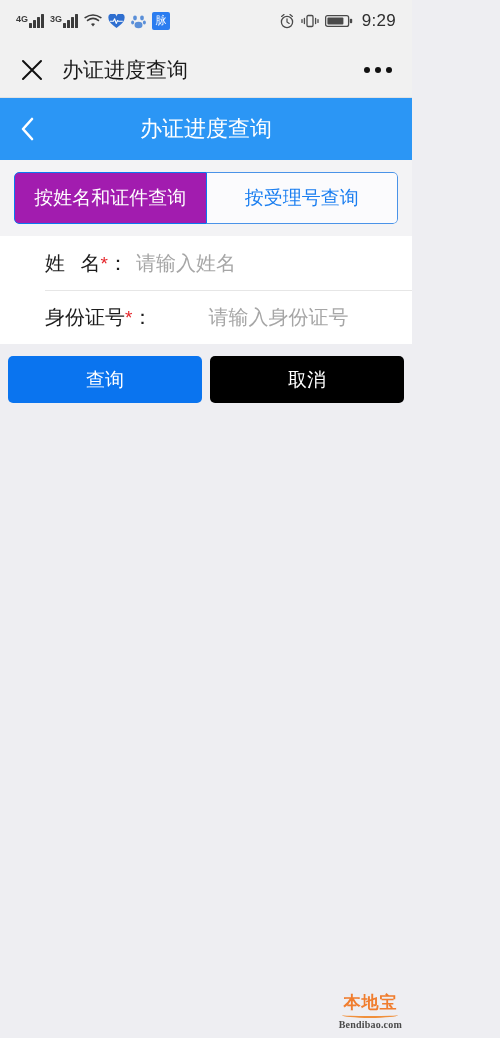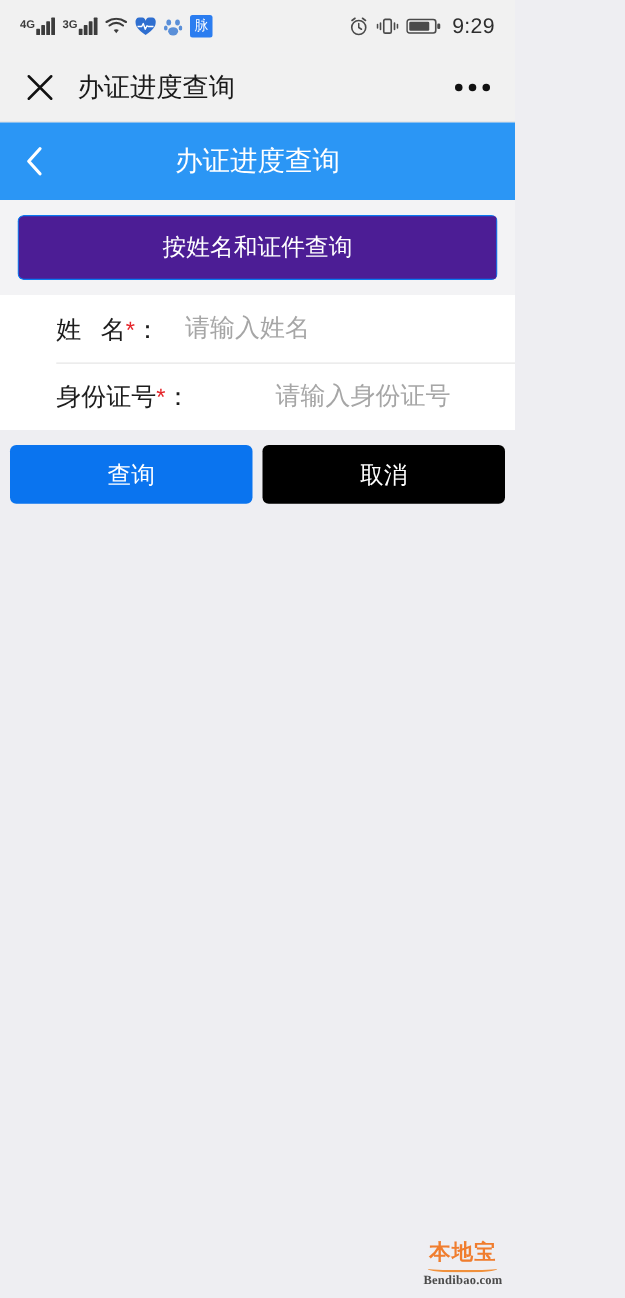--- a/index.html
+++ b/index.html
@@ -54,21 +54,21 @@
     font-size:22px; color:#ffffff; pointer-events:none;
   }
 
   
   .tabs-wrap { background:#f3f3f5; padding:12px 14px 12px 14px; }
   .tabs { display:flex; height:52px; border-radius:5px; overflow:hidden; }
   .tab {
     flex:1; display:flex; align-items:center; justify-content:center;
     font-size:19px; cursor:pointer;
   }
-  .tab.active { background:#4c1d95; color:#ffffff; border:1px solid #0a78f0;
+  .tab.active { background:#a21caf; color:#ffffff; border:1px solid #0a78f0;
                 border-radius:5px 0 0 5px; }
   .tab.inactive { background:#fbfbfd; color:#1a7ef0; border:1px solid #4a93e8;
                   border-left:none; border-radius:0 5px 5px 0; }
 
   
   .form-card { background:#ffffff; }
   .field { height:54px; display:flex; align-items:center; padding-left:45px; }
   .field + .field { position:relative;gap:48px; }
   .field + .field::before {
     content:""; position:absolute; left:45px; right:0; top:0;
@@ -76,21 +76,21 @@
   }
   .f-label {
     font-size:20px; color:#1c1c1c; white-space:nowrap;
     display:inline-flex; align-items:baseline;
   }
   .f-label .lbl-sp { letter-spacing:0.78em; }
   .f-star { color:#e5262b; font-size:19px; }
   .f-colon { color:#1c1c1c; font-size:20px; }
   .f-input {
     border:none; outline:none; background:transparent;
-    font-size:20px; color:#a16207; margin-left:20px; flex:1;
+    font-size:20px; color:#a16207; margin-left:8px; flex:1;
     font-family:"Liberation Sans","DejaVu Sans",sans-serif;
   }
   .f-input::placeholder { color:#a6a6a6; }
 
   
   .btn-row { display:flex; gap:8px; padding:12px 8px;justify-content:center; }
   .btn {
     flex:1; height:47px; border:none; border-radius:5px;
     font-size:19px; color:#ffffff; cursor:pointer;
     font-family:"Liberation Sans","DejaVu Sans",sans-serif;
@@ -216,20 +216,23 @@
       </svg>
     </span>
     <span class="nav-title">办证进度查询</span>
   </div>
 
   <div class="tabs-wrap">
     <div class="tabs">
       <div class="tab active">
         <span>按姓名和证件查询</span>
       </div>
+      <div class="tab inactive">
+        <span>按受理号查询</span>
+      </div>
     </div>
   </div>
 
   <div class="form-card">
 
     <div class="field">
       <span class="f-label">
         <span class="lbl-sp">姓</span>
           <span>名</span>
           <span class="f-star">*</span>

